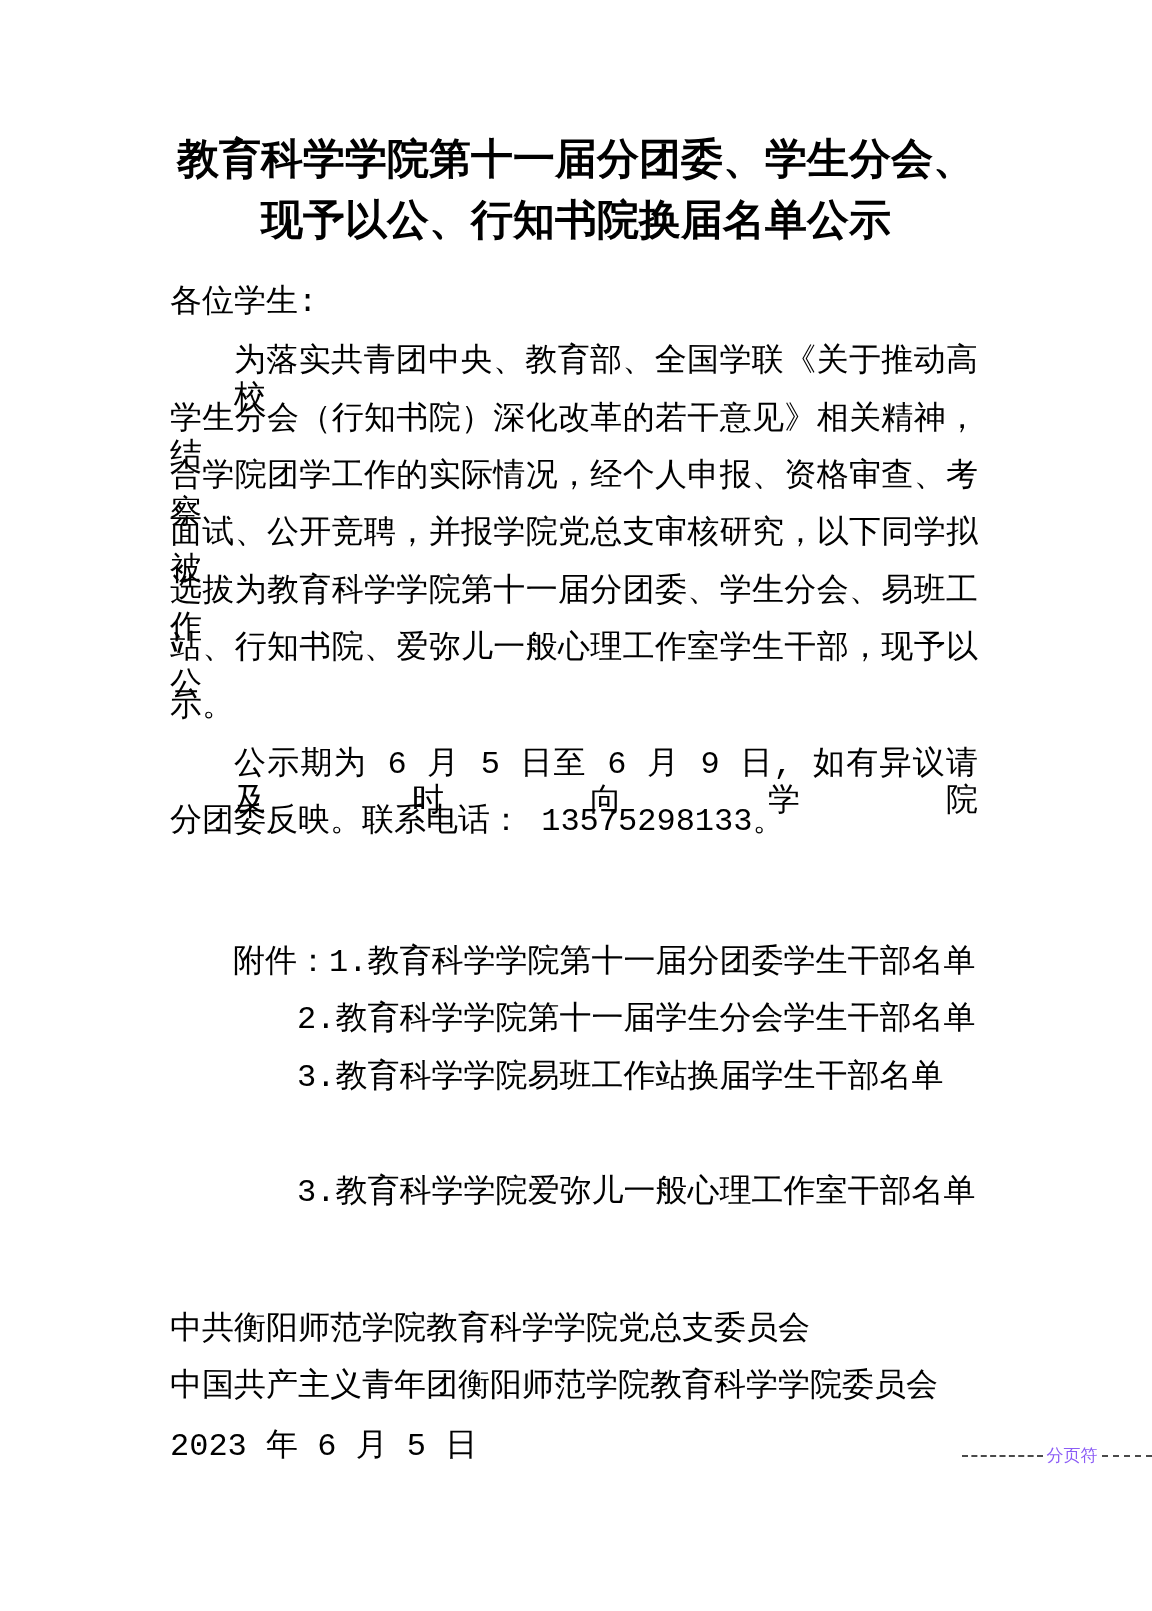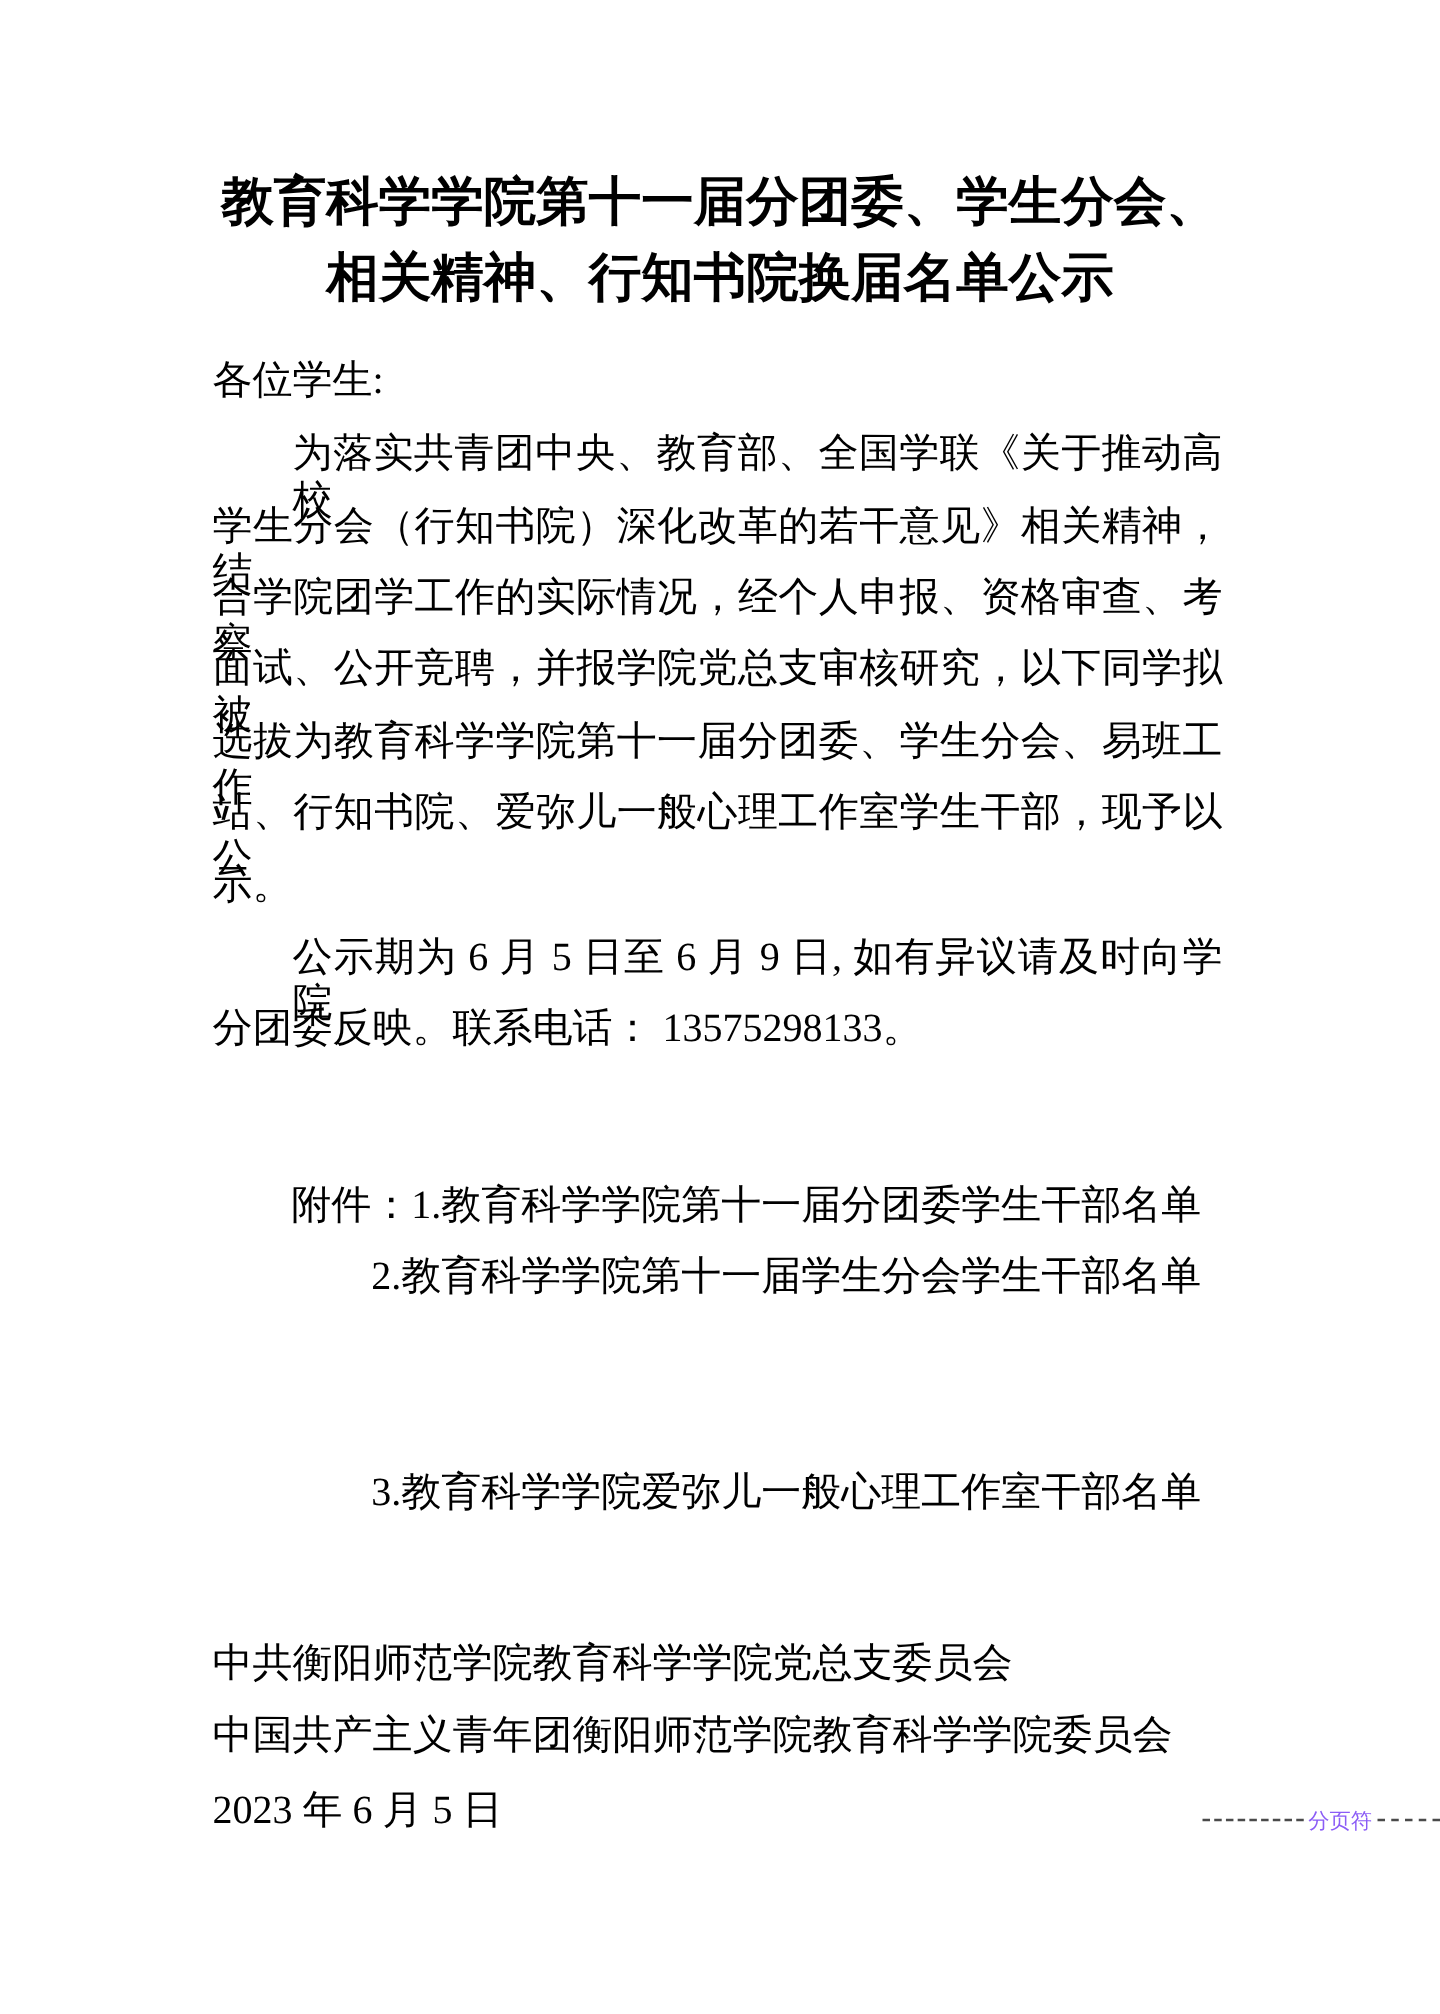--- a/index.html
+++ b/index.html
@@ -6,21 +6,21 @@
     margin: 0;
     padding: 0;
     background: #ffffff;
   }
   .page {
     position: relative;
     width: 1152px;
     height: 1611px;
     background: #ffffff;
     color: #000000;
-    font-family: Liberation Serif, serif;
+    font-family: Liberation Mono, monospace;
     overflow: hidden;
   }
   
   .t-line {
     position: absolute;
     left: 170px;
     width: 812px;
     font-size: 42px;
     font-weight: bold;
     line-height: 1.1;
@@ -95,37 +95,38 @@
     white-space: nowrap;
     color: #8b5cf6;
   }
 </style>
 </head>
 <body>
 
 <div class="page">
 
   <div class="t-line" style="top:139px">教育科学学院第十一届分团委、学生分会、</div>
-  <div class="t-line" style="top:200px">相关精神、行知书院换届名单公示</div>
+  <div class="t-line" style="top:200px">现予以公、行知书院换届名单公示</div>
 
   <div class="b-line" style="top:285px">各位学生:</div>
 
   <div class="j-line indent" style="top:344px">为落实共青团中央、教育部、全国学联《关于推动高校</div>
   <div class="j-line" style="top:402px">学生分会（行知书院）深化改革的若干意见》相关精神，结</div>
   <div class="j-line" style="top:459px">合学院团学工作的实际情况，经个人申报、资格审查、考察</div>
   <div class="j-line" style="top:516px">面试、公开竞聘，并报学院党总支审核研究，以下同学拟被</div>
   <div class="j-line" style="top:574px">选拔为教育科学学院第十一届分团委、学生分会、易班工作</div>
   <div class="j-line" style="top:631px">站、行知书院、爱弥儿一般心理工作室学生干部，现予以公</div>
   <div class="b-line" style="top:689px">示。</div>
 
   <div class="j-line indent" style="top:747px">公示期为 6 月 5 日至 6 月 9 日, 如有异议请及时向学院</div>
   <div class="b-line" style="top:804px">分团委反映。联系电话： 13575298133。</div>
 
   <div class="a-line" style="top:945px; left:233px"><span>附件：</span><span>1.教育科学学院第十一届分团委学生干部名单</span></div>
   <div class="a-line" style="top:1002px; left:297px">2.教育科学学院第十一届学生分会学生干部名单</div>
+  <div class="a-line" style="top:1060px; left:297px">3.教育科学学院易班工作站换届学生干部名单</div>
   <div class="a-line" style="top:1175px; left:297px">3.教育科学学院爱弥儿一般心理工作室干部名单</div>
 
   <div class="r-line" style="top:1312px">中共衡阳师范学院教育科学学院党总支委员会</div>
   <div class="r-line" style="top:1369px">中国共产主义青年团衡阳师范学院教育科学学院委员会</div>
 
   <div class="r-line date-line" style="top:1429px">2023 年 6 月 5 日</div>
 
   <div class="pagebreak">
     <div class="pb-dash left"></div>
     <div class="pb-label">分页符</div>

